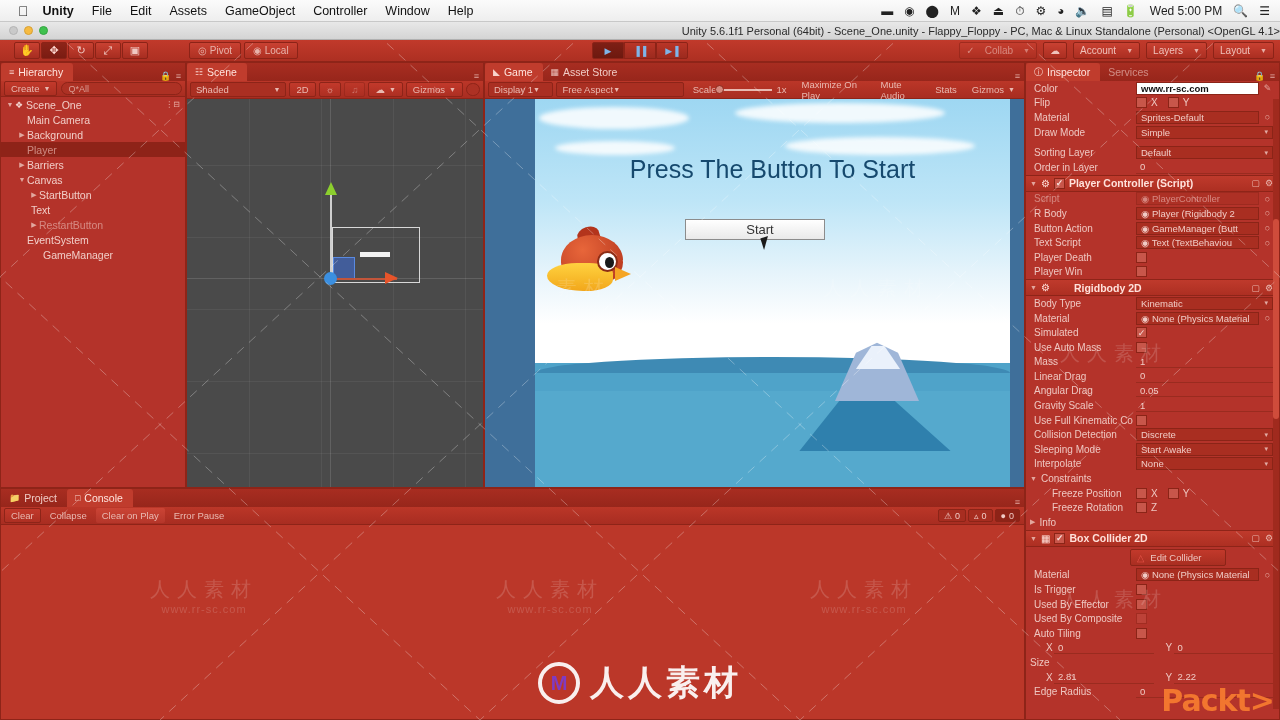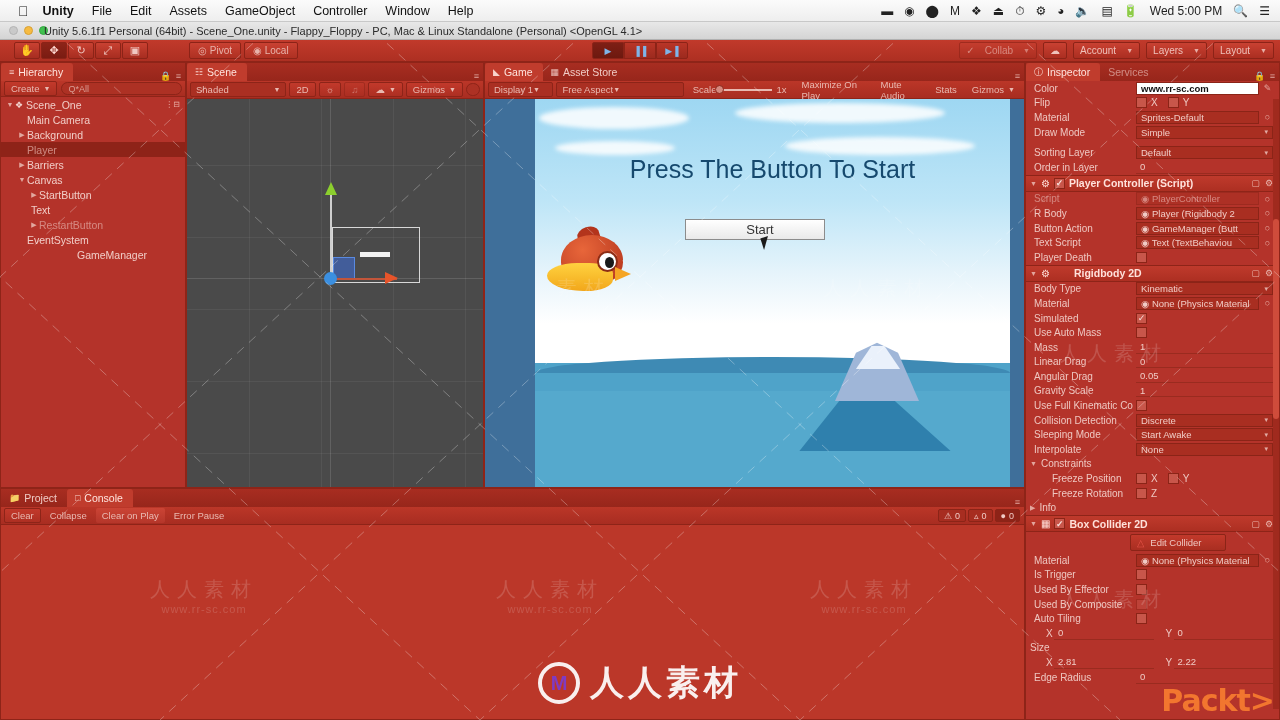--- a/index.html
+++ b/index.html
@@ -20,21 +20,21 @@
 
   
   .winbar { position:absolute; left:0; top:22px; width:1280px; height:18px;
     background:linear-gradient(#e8e8e8,#d4d4d4); border-bottom:1px solid #b0b0b0;
     display:flex; align-items:center; z-index:29; }
   .traffic { display:flex; gap:6px; padding-left:9px; }
   .dot { width:9px; height:9px; border-radius:50%; }
   .dot.r{background:#c9c9c9;border:1px solid #b4b4b4;}
   .dot.y{background:#f6bb42;border:1px solid #d8a033;}
   .dot.g{background:#3fc14e;border:1px solid #34a541;}
-  .wintitle { position:absolute; left:0; right:0; text-align:left; font-size:11px; color:#2a2a2a;margin-left:44px; }
+  .wintitle { position:absolute; left:0; right:0; text-align:right; font-size:11px; color:#2a2a2a;margin-left:44px; }
 
   
   .unity { position:absolute; left:0; top:40px; width:1280px; height:680px;
     background:#b7352a; overflow:hidden; }
 
   
   .toolbar { position:absolute; left:0; top:0; width:1280px; height:22px;
     background:linear-gradient(#c13a2b,#ad2f22); border-bottom:1px solid #8e2418;
     display:flex; align-items:center; }
   .tbtn { height:17px; min-width:26px; padding:0 5px; margin-right:1px;
@@ -346,21 +346,21 @@
             <span>Text</span>
           </div>
           <div class="hrow" style="padding-left: 28px;">
             <span class="arrow">▶</span>
             <span class="dim">RestartButton</span>
           </div>
           <div class="hrow" style="padding-left: 16px;">
             <span class="arrow"></span>
             <span>EventSystem</span>
           </div>
-          <div class="hrow" style="padding-left: 32px; margin-left: 34px;">
+          <div class="hrow" style="padding-left: 32px;">
             <span class="arrow"></span>
             <span>GameManager</span>
           </div>
         </div>
     </div>
 
     <div class="panel" id="scene">
       <div class="tabrow">
         <div class="tab sel">
           <span class="ti">☷</span>
@@ -566,20 +566,24 @@
               <span class="lab">Text Script</span>
               <span class="ifield">
                 <span>◉ Text (TextBehaviou</span>
               </span>
               <span class="icirc">○</span>
             </div>
             <div class="irow">
               <span class="lab">Player Death</span>
               <span class="icheck"></span>
             </div>
+            <div class="irow">
+              <span class="lab">Player Win</span>
+              <span class="icheck"></span>
+            </div>
           </div>
 
         <div class="comp-head">
           <span class="fold">▼</span>
           <span class="ci">⚙</span>
           <span style="padding-left:20px">Rigidbody 2D</span>
           <span class="right">
             <span>▢</span>
             <span>⚙</span>
           </span>

